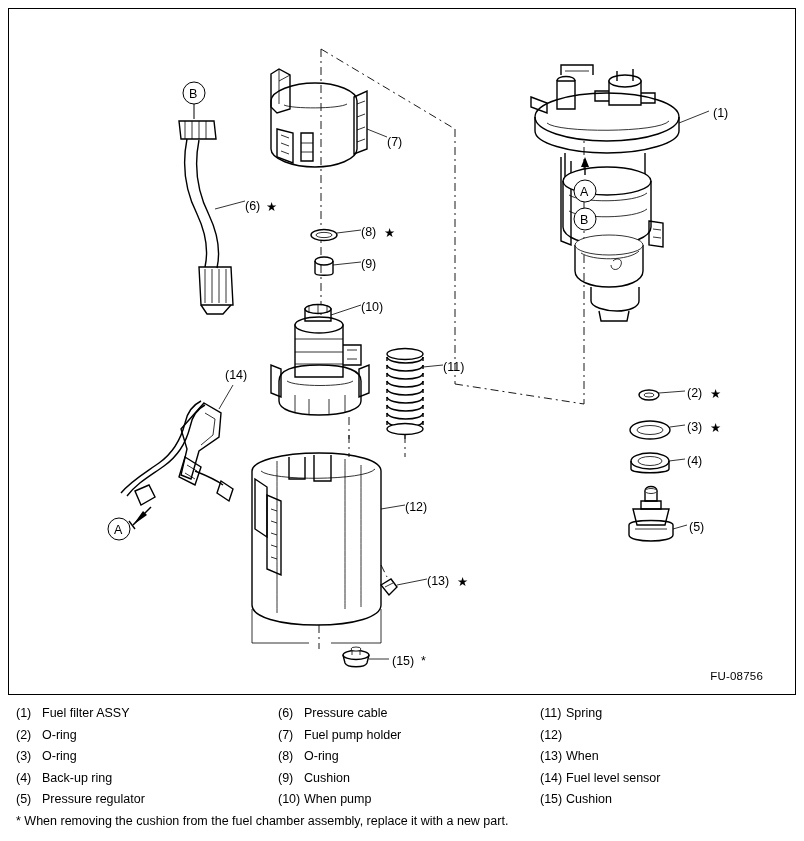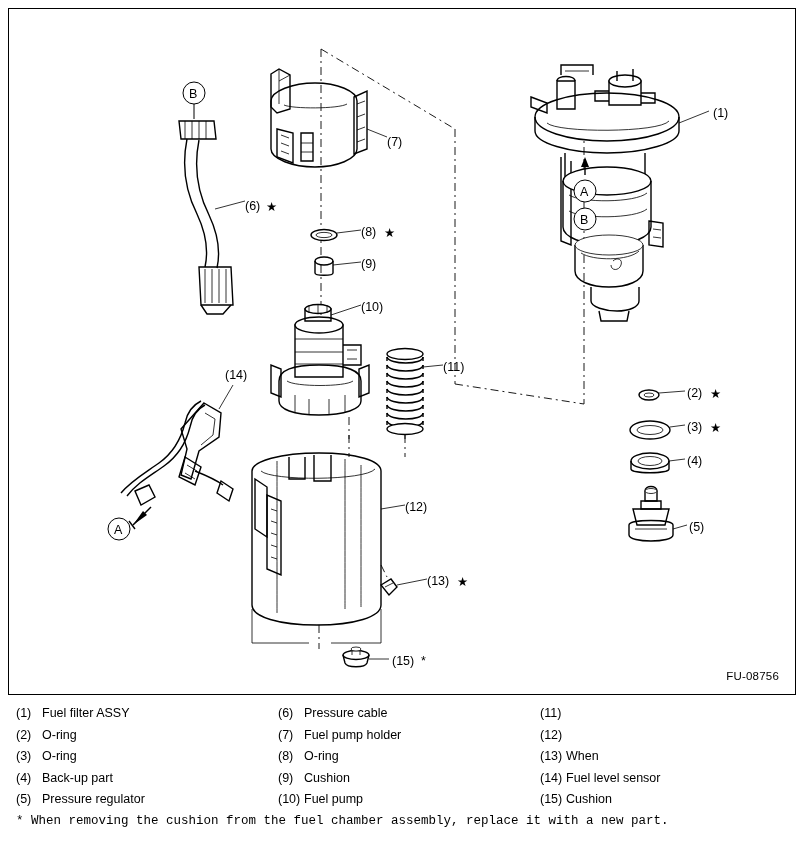--- a/index.html
+++ b/index.html
@@ -29,21 +29,21 @@
     border: 1px solid #000;
     box-sizing: border-box;
   }
   svg.diagram {
     position: absolute;
     left: 0;
     top: 0;
   }
   .fig-code {
     position: absolute;
-    right: 16px;
+    right: 32px;
     bottom: 12px;
     font-size: 11.5px;
     letter-spacing: 0.2px;
   }
   .legend {
     position: absolute;
     left: 8px;
     top: 706px;
     width: 788px;
     font-size: 12.5px;
@@ -67,21 +67,20 @@
     padding-left: 8px;
     box-sizing: border-box;
   }
   .legend-label {
     flex: 1;
   }
   .legend-note {
     margin-top: 0;
     padding-left: 8px;
     font-size: 12.5px;
-    font-family: Liberation Mono, monospace;
   }
   text {
     font-family: "Liberation Sans", sans-serif;
   }
   .lbl { font-size: 12.5px; fill: #000; }
   .star { font-size: 12.5px; fill: #000; }
   .ln { stroke: #000; fill: none; }
   .ln1 { stroke-width: 1; }
   .ln15 { stroke-width: 1.4; }
   .thin { stroke-width: 0.8; }
@@ -354,21 +353,21 @@
         <div class="legend-row">
           <span class="legend-num">(2)</span>
           <span class="legend-label">O-ring</span>
         </div>
         <div class="legend-row">
           <span class="legend-num">(3)</span>
           <span class="legend-label">O-ring</span>
         </div>
         <div class="legend-row">
           <span class="legend-num">(4)</span>
-          <span class="legend-label">Back-up part</span>
+          <span class="legend-label">Back-up ring</span>
         </div>
         <div class="legend-row">
           <span class="legend-num">(5)</span>
           <span class="legend-label">Pressure regulator</span>
         </div>
       </div>
 
       <div class="legend-col">
         <div class="legend-row">
           <span class="legend-num">(6)</span>
@@ -381,27 +380,28 @@
         <div class="legend-row">
           <span class="legend-num">(8)</span>
           <span class="legend-label">O-ring</span>
         </div>
         <div class="legend-row">
           <span class="legend-num">(9)</span>
           <span class="legend-label">Cushion</span>
         </div>
         <div class="legend-row">
           <span class="legend-num">(10)</span>
-          <span class="legend-label">Fuel pump</span>
+          <span class="legend-label">When pump</span>
         </div>
       </div>
 
       <div class="legend-col">
         <div class="legend-row">
           <span class="legend-num">(11)</span>
+          <span class="legend-label">Spring</span>
         </div>
         <div class="legend-row">
           <span class="legend-num">(12)</span>
         </div>
         <div class="legend-row">
           <span class="legend-num">(13)</span>
           <span class="legend-label">When</span>
         </div>
         <div class="legend-row">
           <span class="legend-num">(14)</span>

